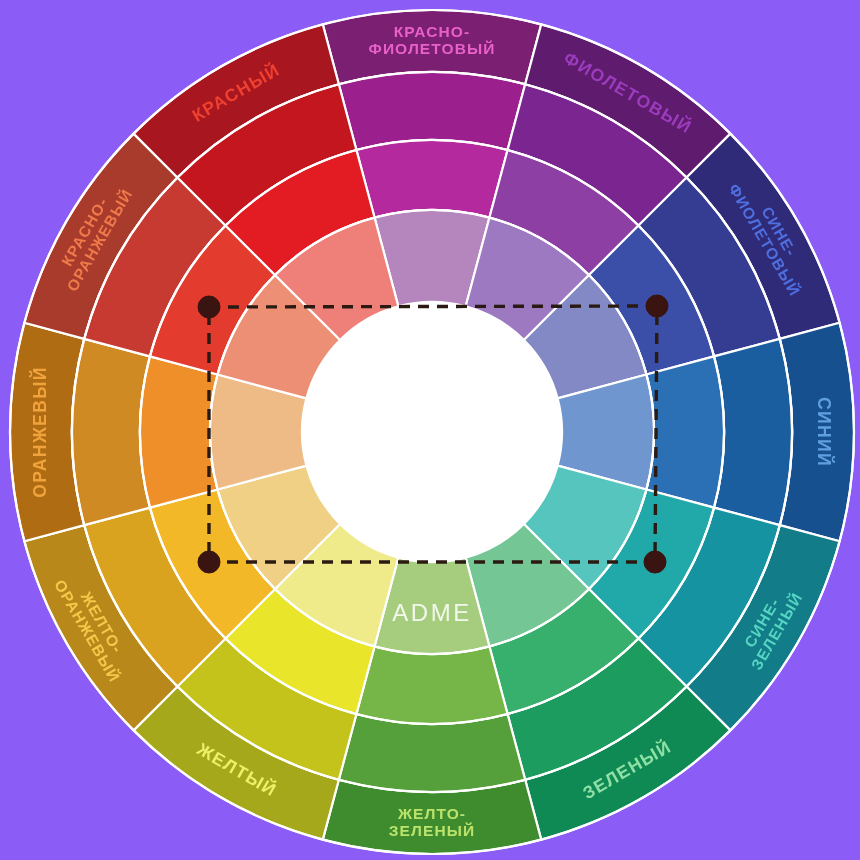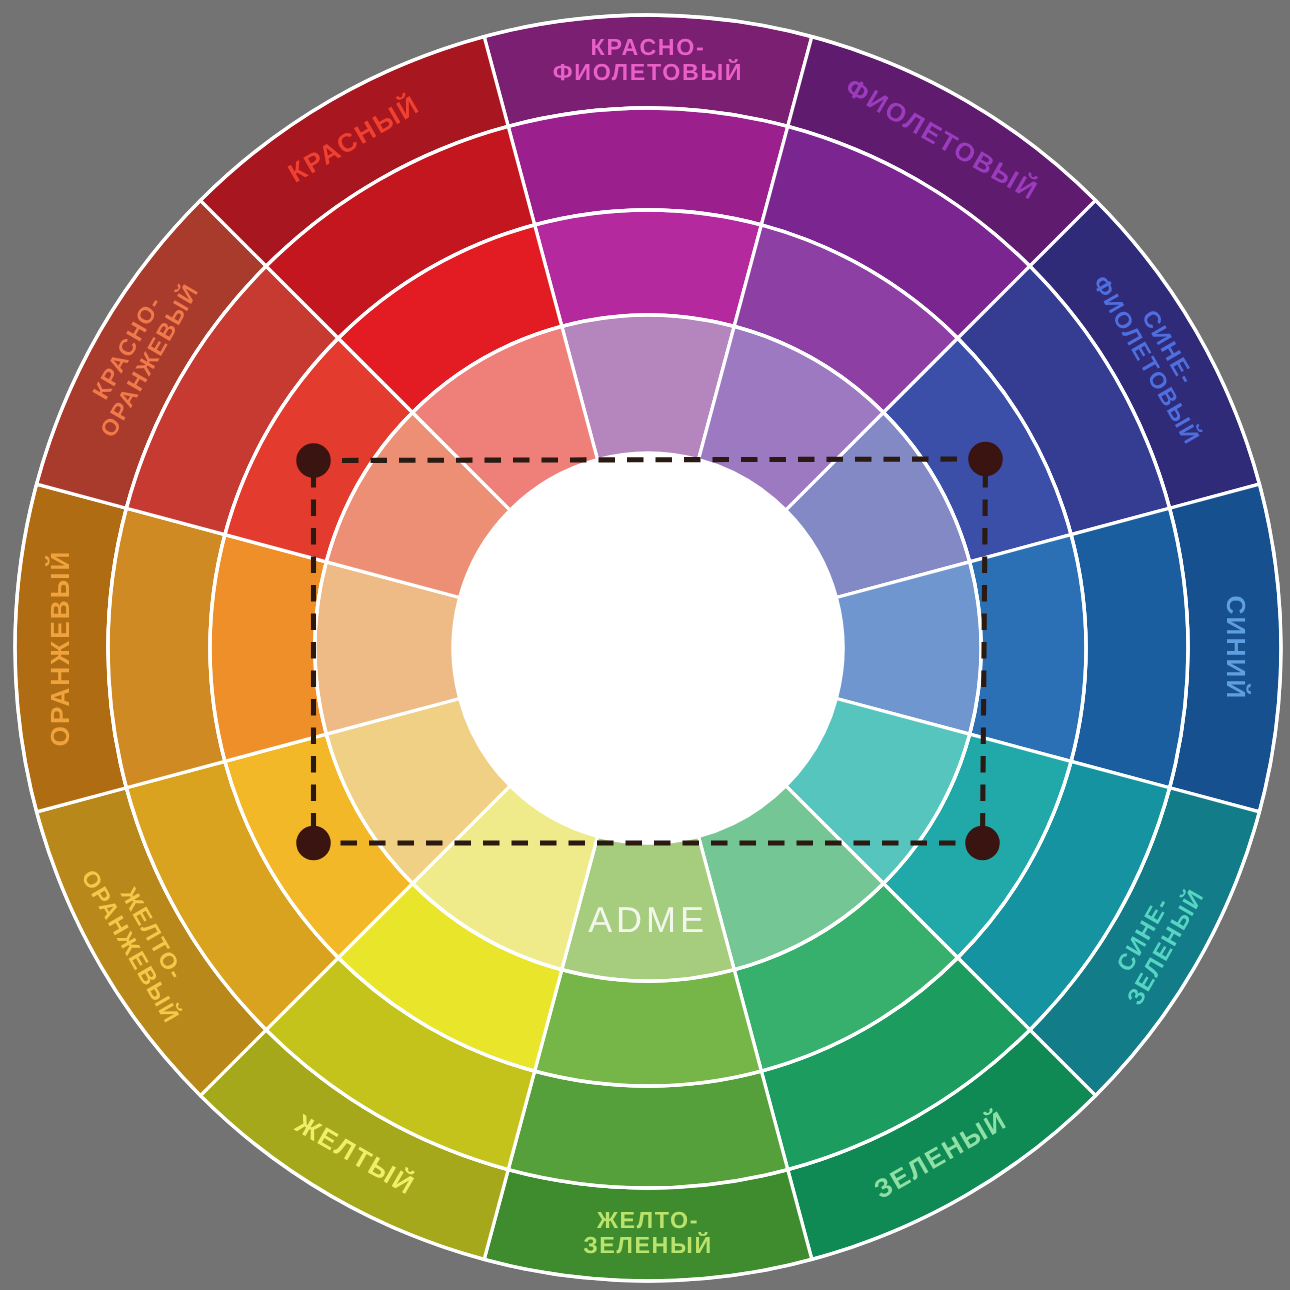--- a/index.html
+++ b/index.html
@@ -10,21 +10,21 @@
   body {
     width: 860px;
     height: 860px;
     overflow: hidden;
     font-family: "Liberation Sans", sans-serif;
   }
   #wheel-stage {
     position: relative;
     width: 860px;
     height: 860px;
-    background: #737373;
+    background: #8b5cf6;
   }
   svg#color-wheel {
     display: block;
     width: 860px;
     height: 860px;
   }
   .sector-path {
     stroke: #ffffff;
     stroke-width: 2.2;
     stroke-linejoin: round;

